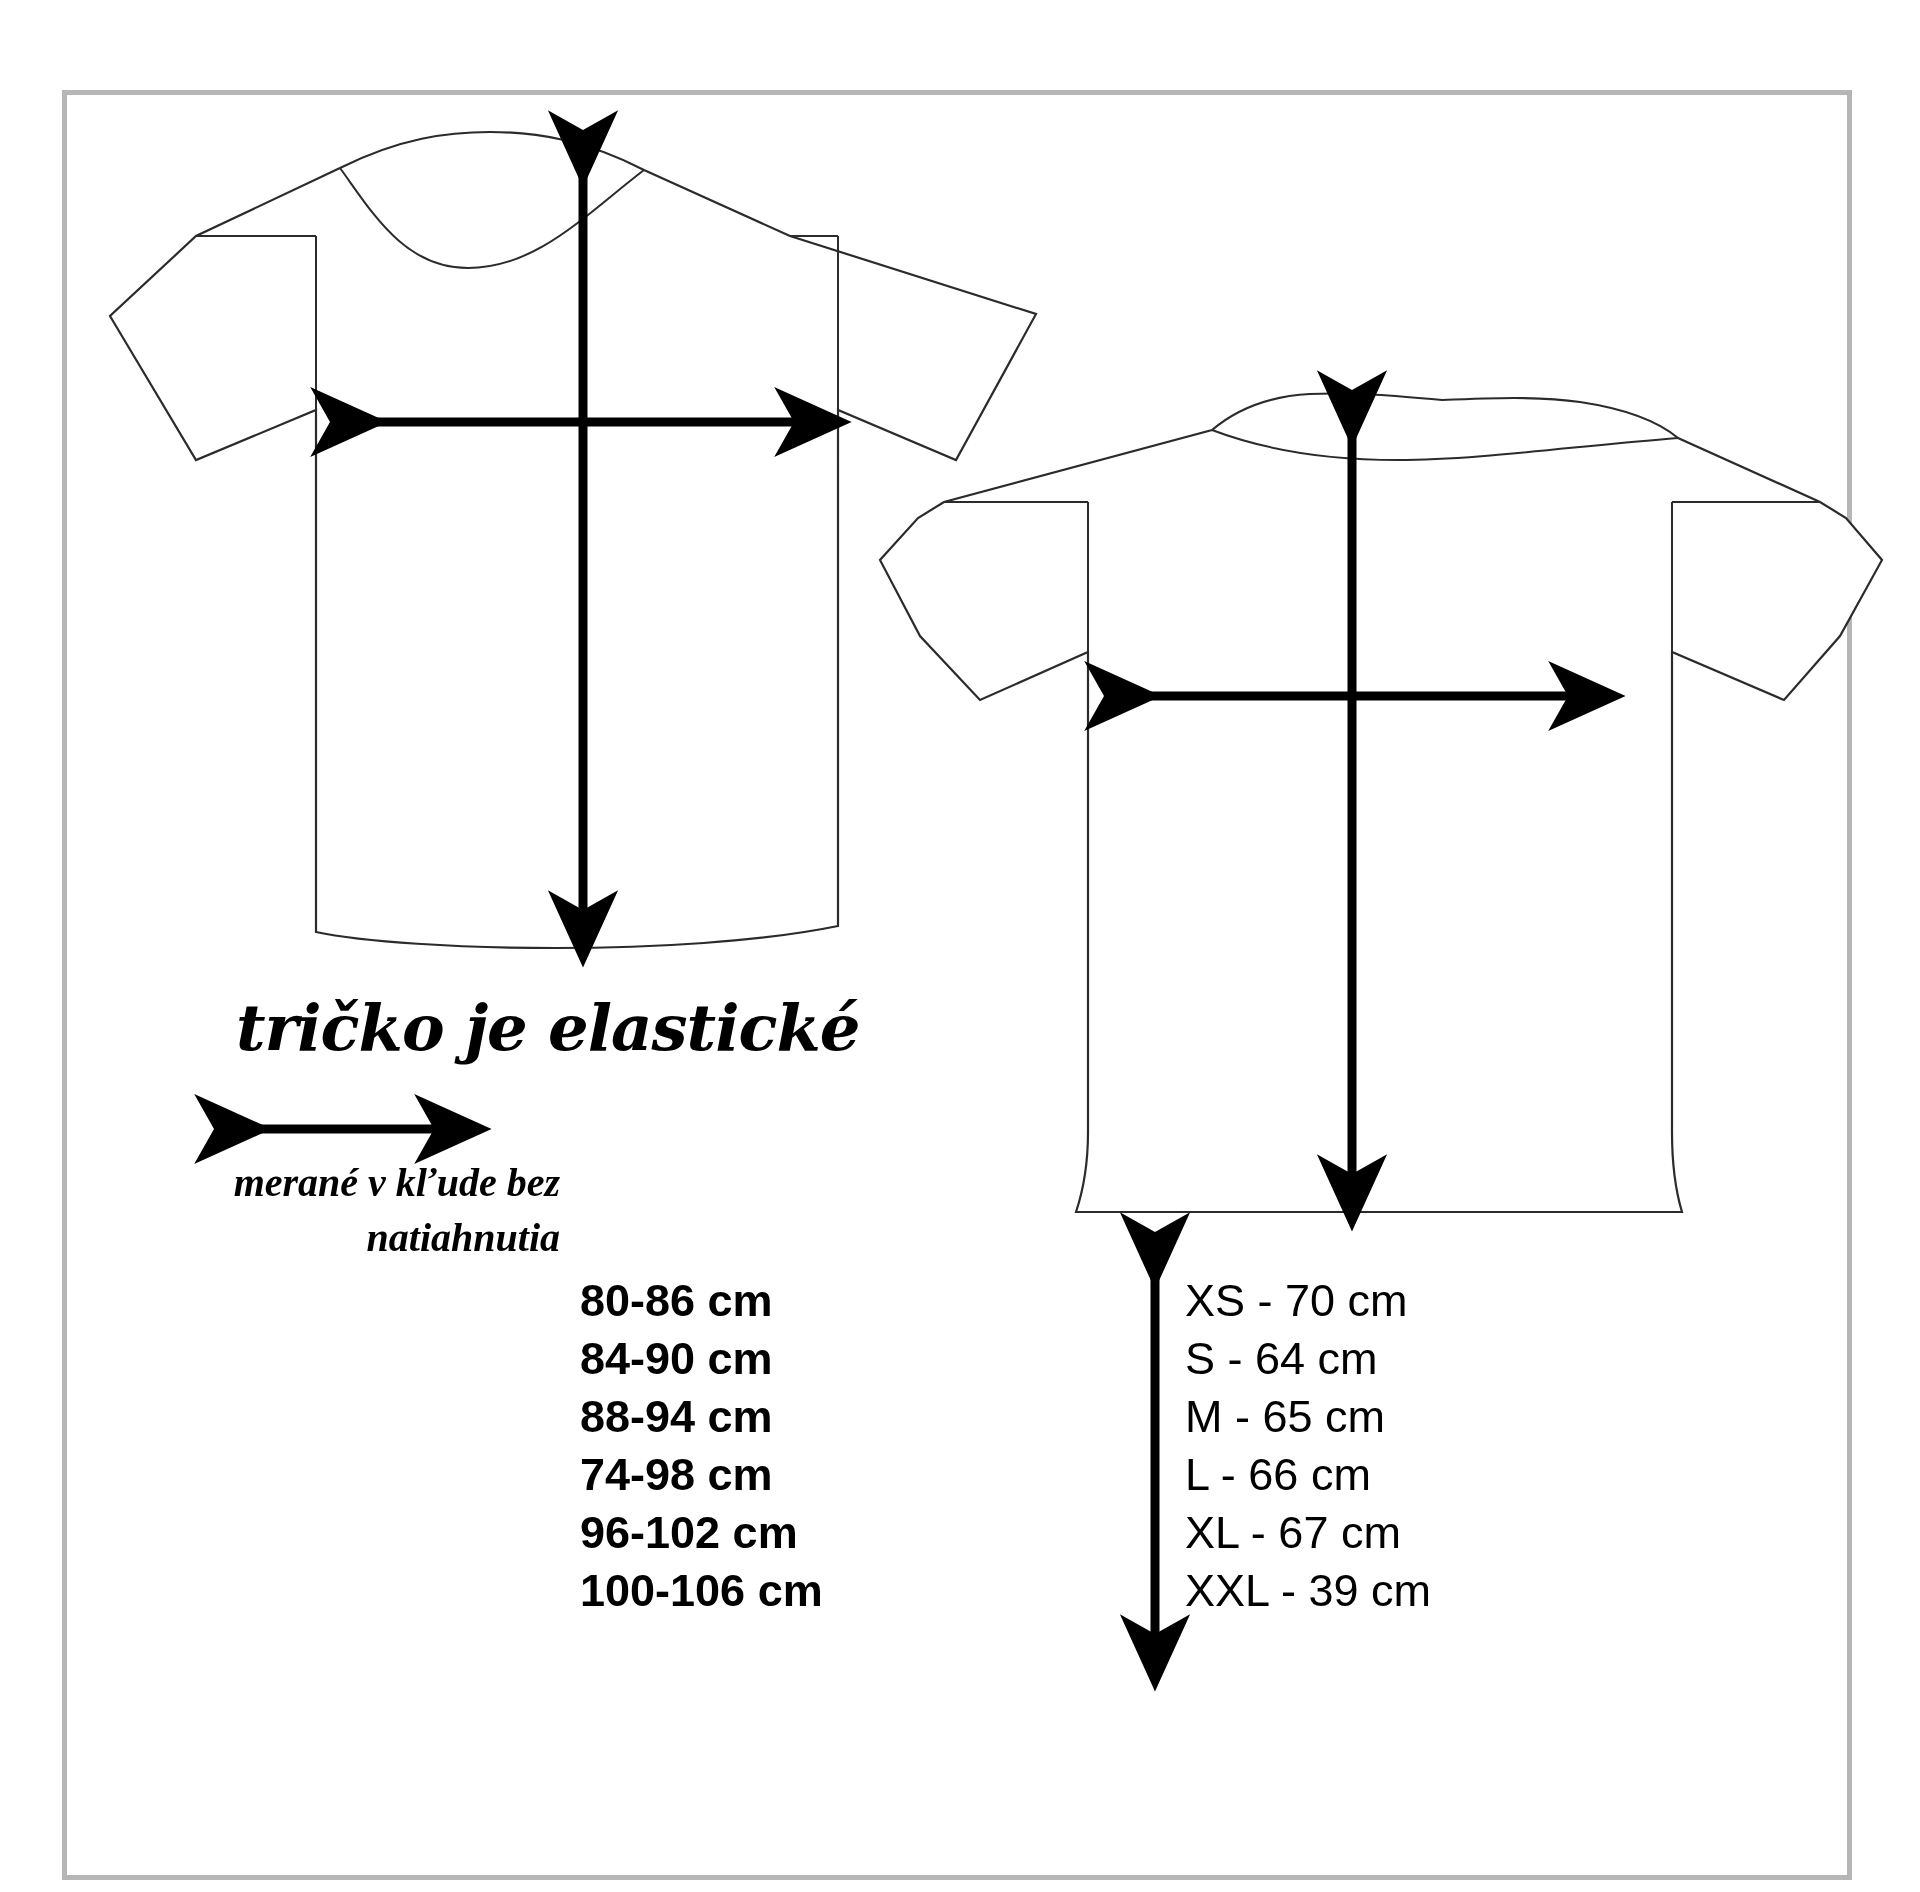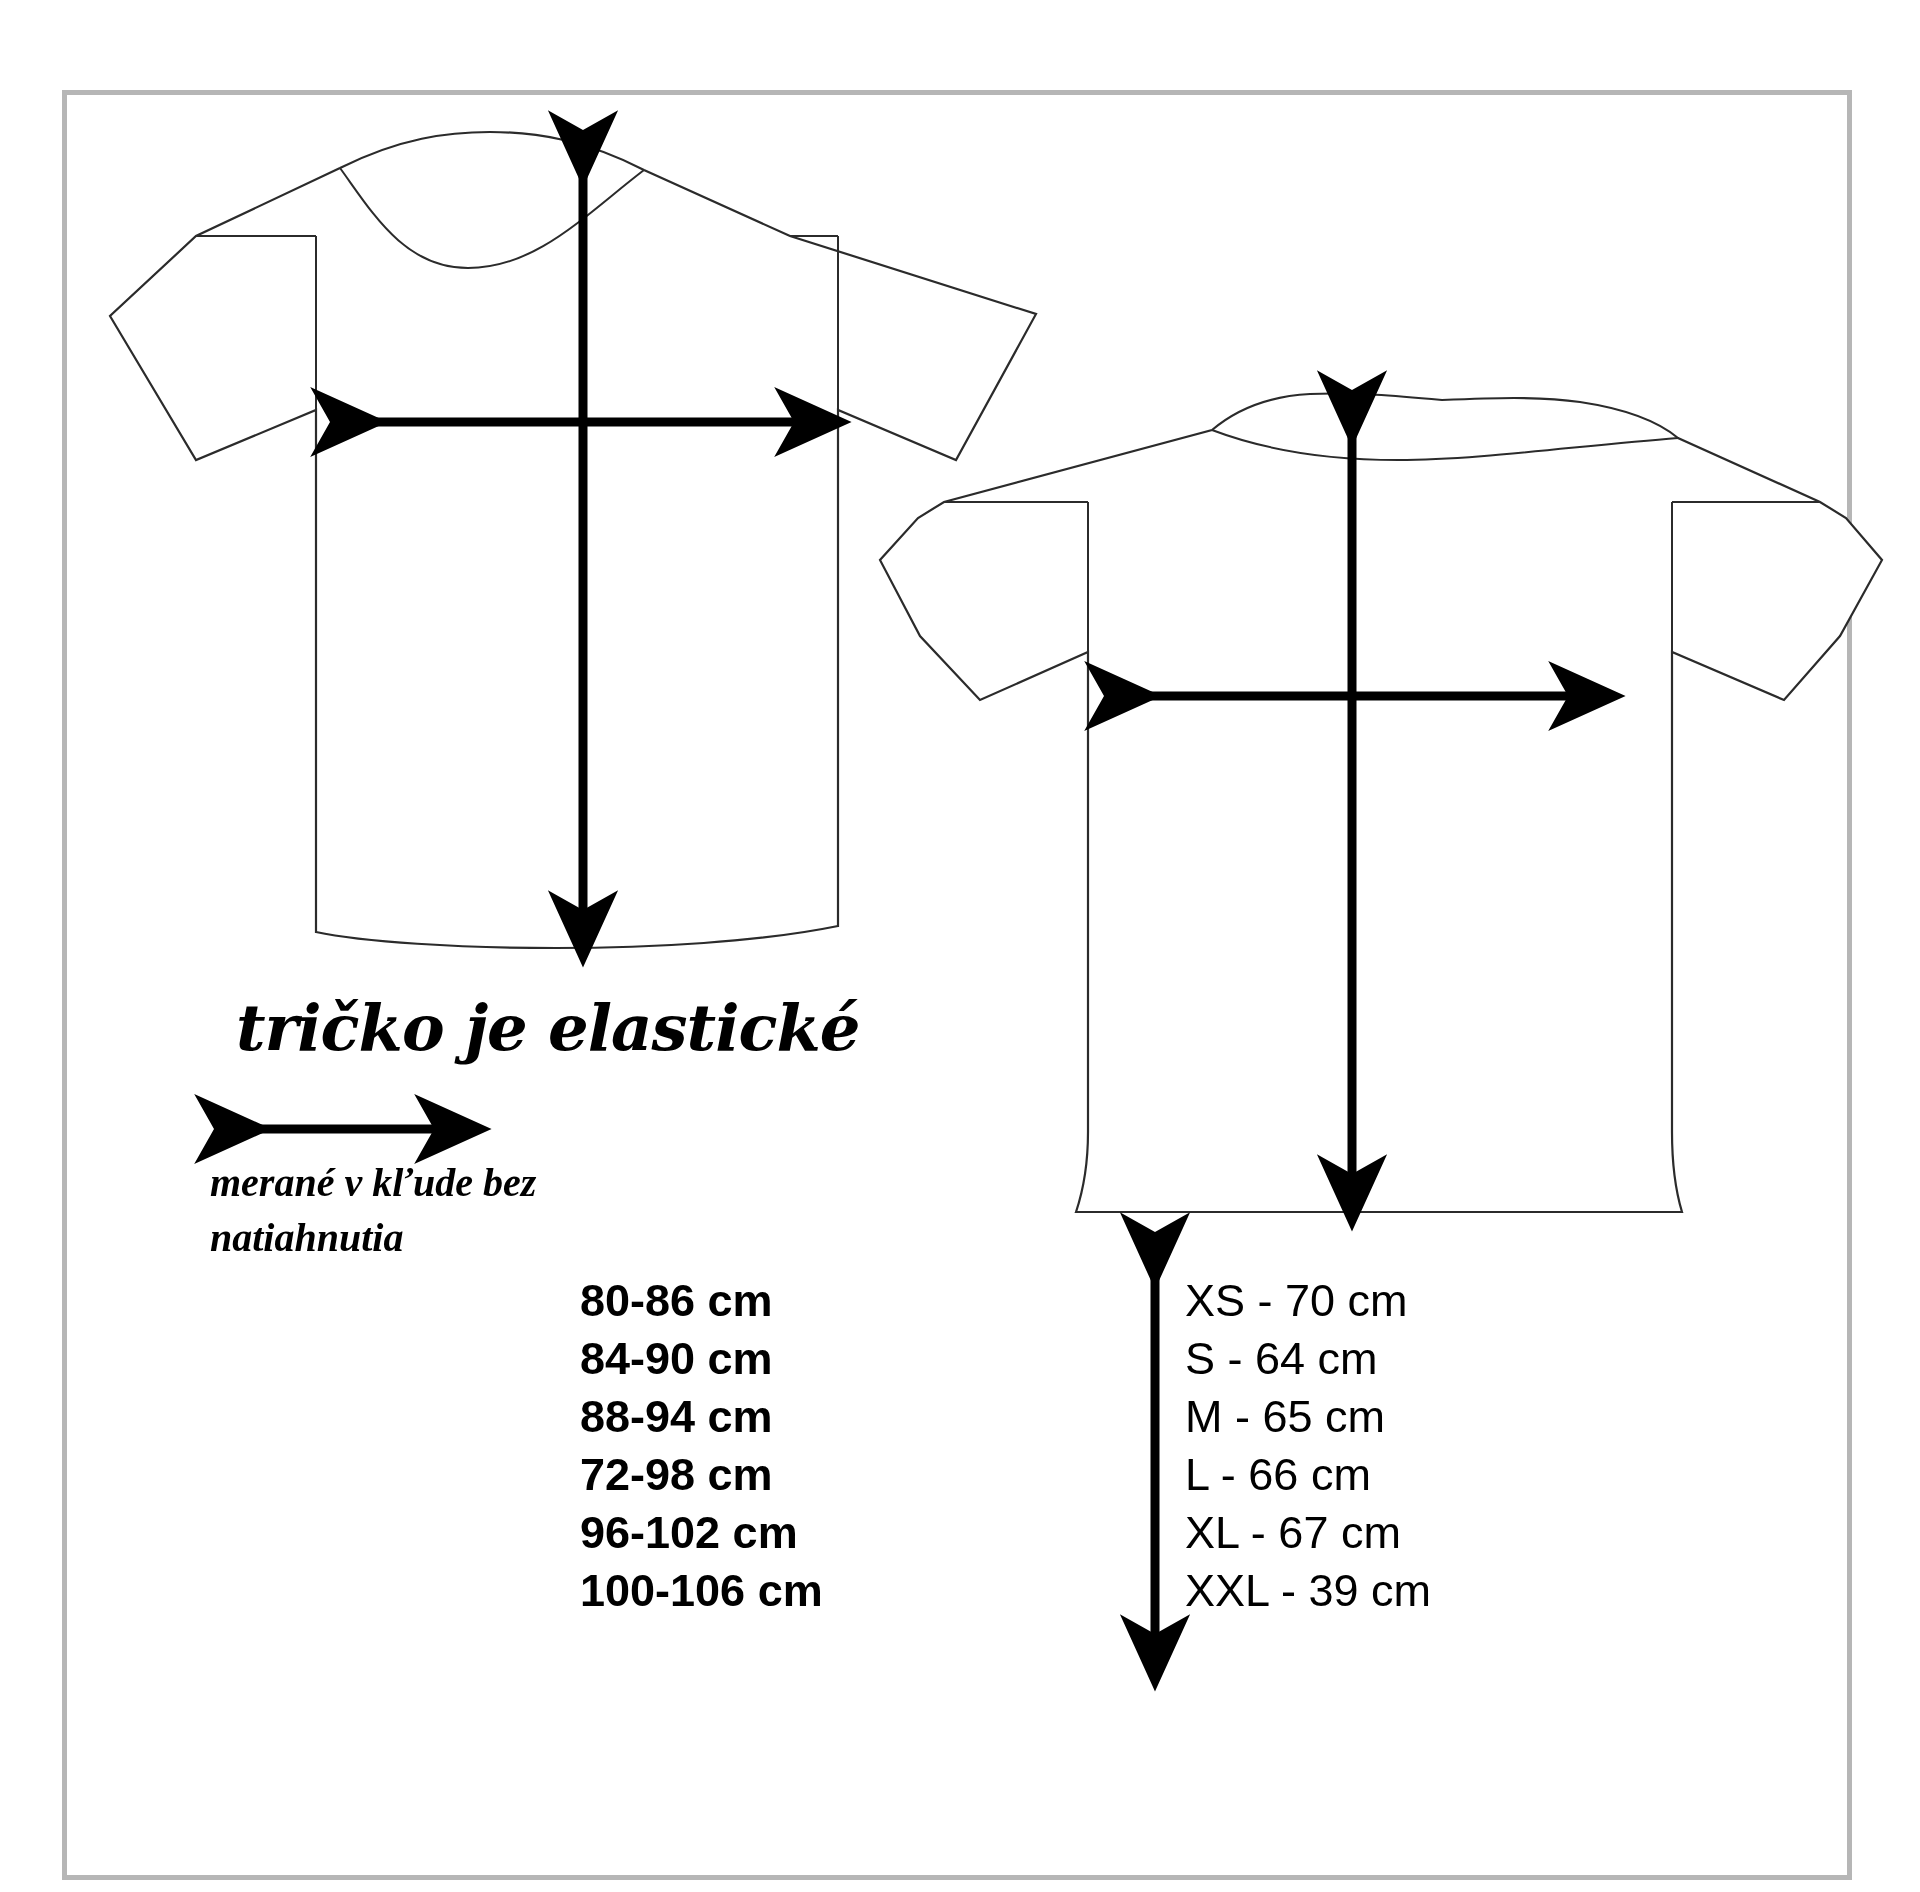--- a/index.html
+++ b/index.html
@@ -48,20 +48,21 @@
   }
 
   .caption {
     position: absolute;
     font-family: "Liberation Serif", serif;
     font-weight: bold;
     font-style: italic;
     font-size: 40px;
     line-height: 1.38;
     color: #000;
+    text-align: right;
   }
   #caption-left {
     left: 210px;
     top: 1115px;
     width: 350px;
   }
   #caption-right {
     left: 604px;
     top: 1115px;
     width: 420px;
@@ -188,21 +189,21 @@
 
   <div class="title">tričko je elastické</div>
 
   <div class="caption" id="caption-left">merané v kľude bez natiahnutia</div>
 
 
   <div class="measure-col" id="col-chest">
     <div>80-86 cm</div>
     <div>84-90 cm</div>
     <div>88-94 cm</div>
-    <div>72-98 cm</div>
+    <div>74-98 cm</div>
     <div>96-102 cm</div>
     <div>100-106 cm</div>
   </div>
 
   <div class="measure-col" id="col-length">
     <div>XS - 70 cm</div>
     <div>S - 64 cm</div>
     <div>M - 65 cm</div>
     <div>L - 66 cm</div>
     <div>XL - 67 cm</div>

